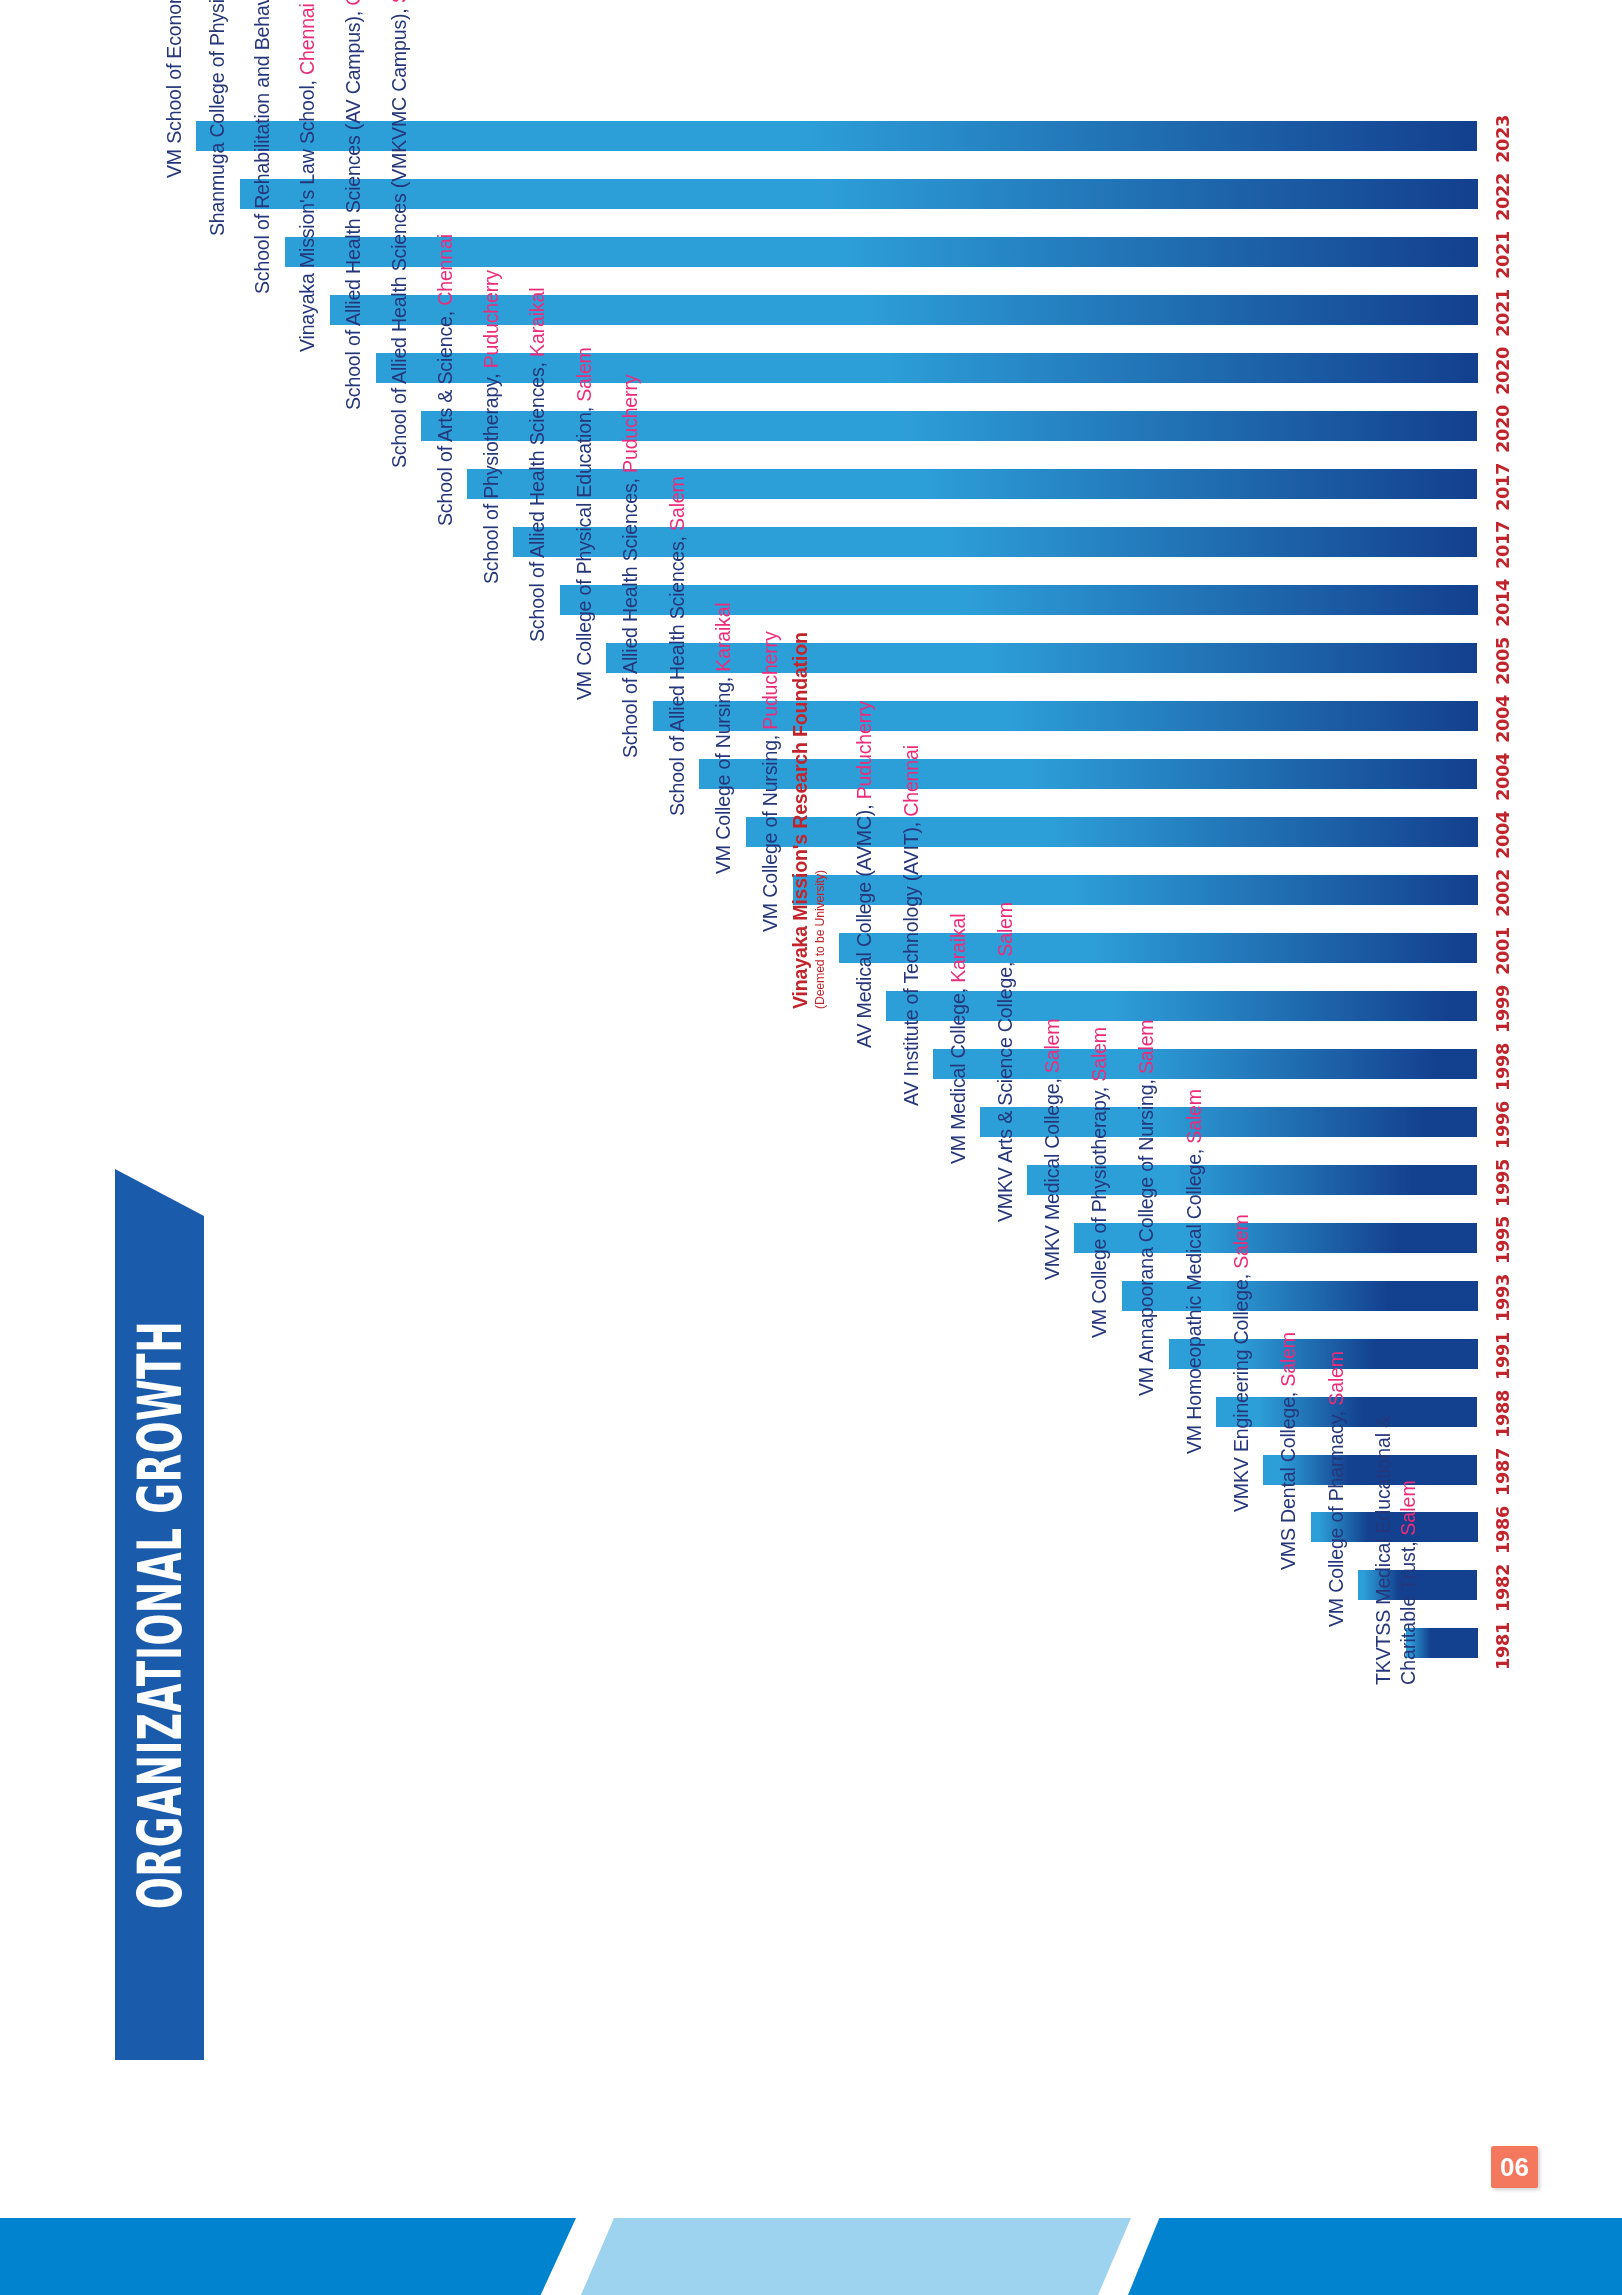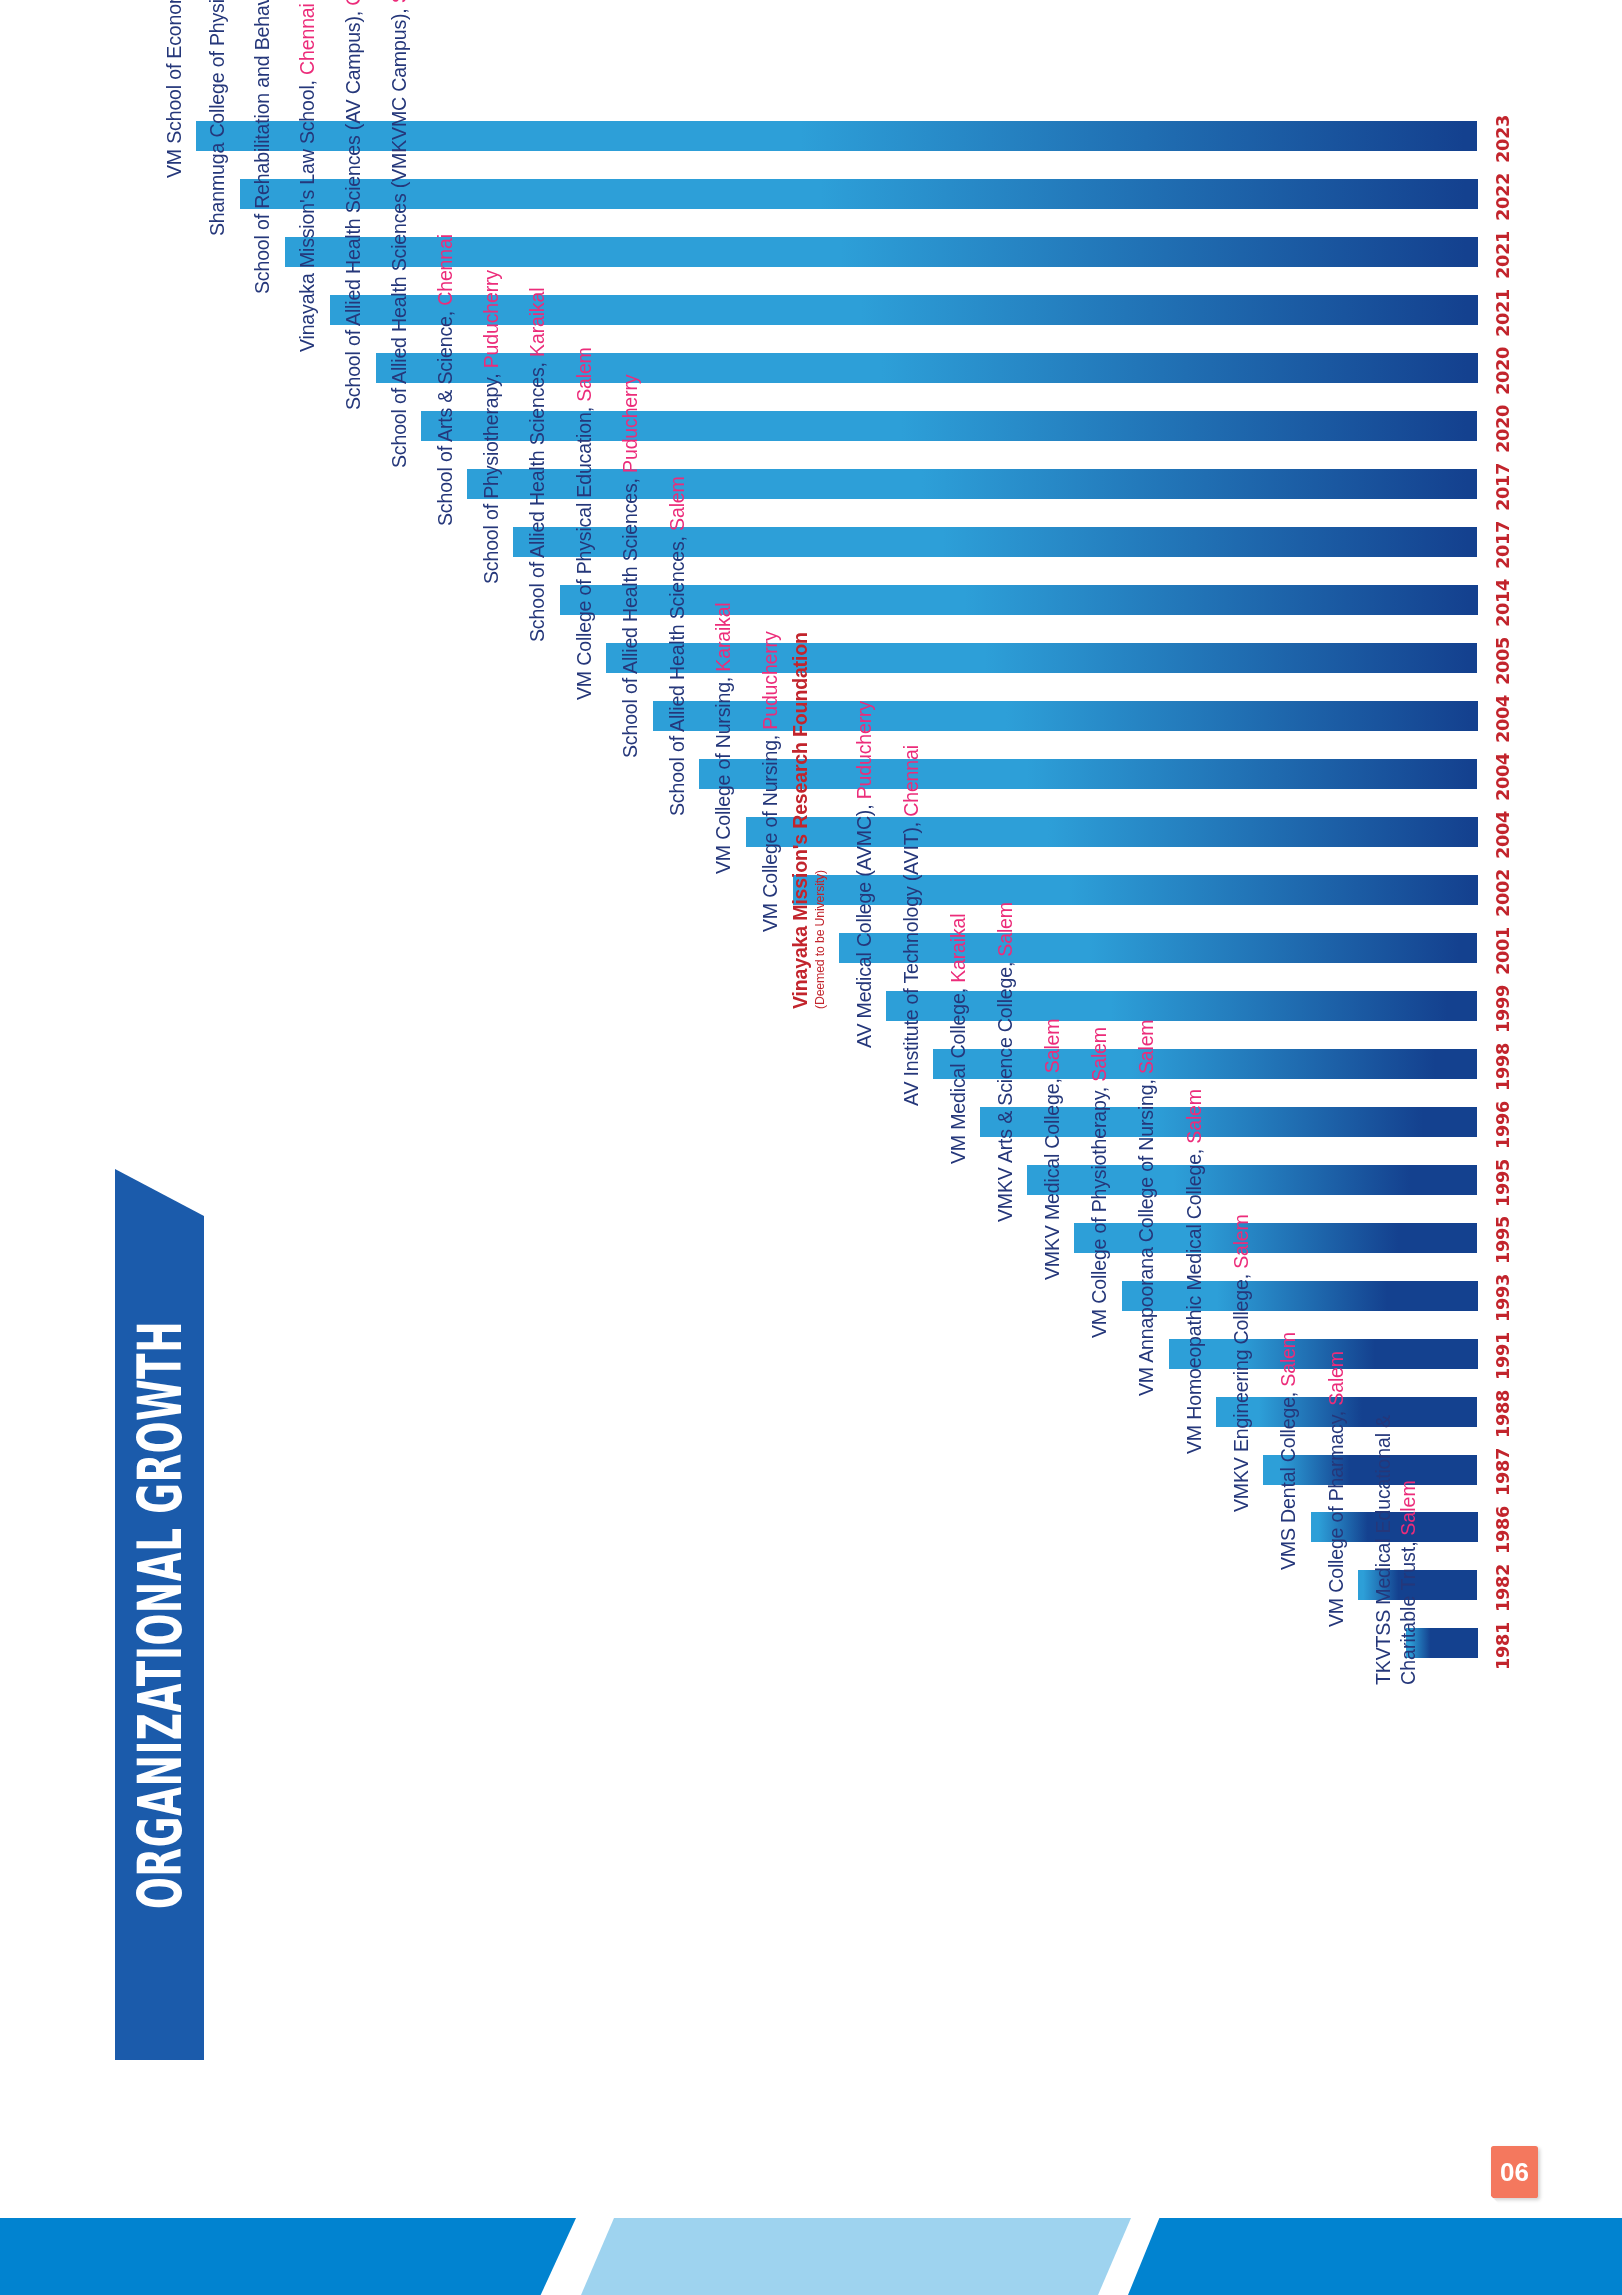--- a/index.html
+++ b/index.html
@@ -77,21 +77,21 @@
     transform-origin:left bottom;
     transform: rotate(-90deg);
     font-size:19.6px;
     color:#25377a;
   }
 
   
   #page-chip{
     position:absolute;
     left:1491px; top:2146px;
-    width:47px; height:52px;
+    width:47px; height:42px;
     background:#f4785e;
     color:#ffffff;
     font-size:26px;
     font-weight:bold;
     display:flex; align-items:center; justify-content:center;
     border-radius:2.6px;
     box-shadow:2px 2px 3.9px rgba(0,0,0,.18);
     z-index:6;
   }
   #page-chip-fold{

